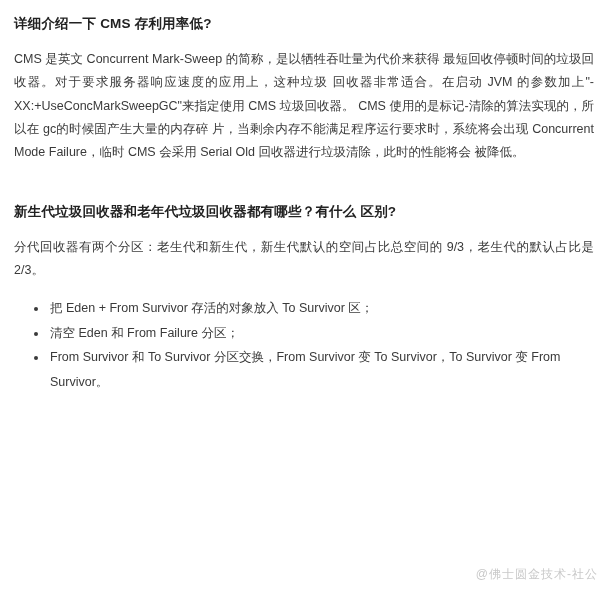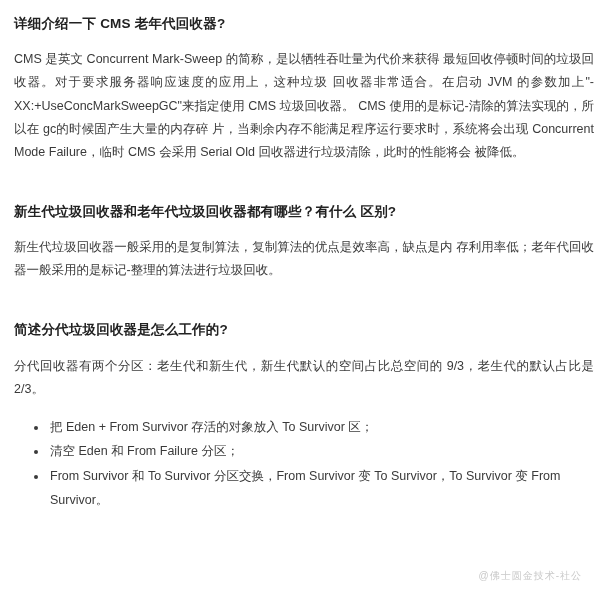--- a/index.html
+++ b/index.html
@@ -48,41 +48,39 @@
     line-height: 1.95;
     color: #3a3a3a;
     margin: 0;
     padding-left: 2px;
   }
   ul.list li::marker {
     color: #3a3a3a;
   }
   .watermark {
     position: absolute;
-    right: 26px;
+    right: 10px;
     bottom: 6px;
-    font-size: 10px;
+    font-size: 12px;
     color: #c9c9c9;
     letter-spacing: 1px;
     user-select: none;
     white-space: nowrap;
   }
 </style>
 </head>
 <body>
 
 <div class="page">
 
-  <h3 class="heading">详细介绍一下 CMS 老年代回收器?</h3>
+  <h3 class="heading">详细介绍一下 CMS 存利用率低?</h3>
   <p class="para">CMS 是英文 Concurrent Mark-Sweep 的简称，是以牺牲吞吐量为代价来获得 最短回收停顿时间的垃圾回收器。对于要求服务器响应速度的应用上，这种垃圾 回收器非常适合。在启动 JVM 的参数加上"-XX:+UseConcMarkSweepGC"来指定使用 CMS 垃圾回收器。 CMS 使用的是标记-清除的算法实现的，所以在 gc的时候固产生大量的内存碎 片，当剩余内存不能满足程序运行要求时，系统将会出现 Concurrent Mode Failure，临时 CMS 会采用 Serial Old 回收器进行垃圾清除，此时的性能将会 被降低。</p>
 
   <h3 class="heading spaced">新生代垃圾回收器和老年代垃圾回收器都有哪些？有什么 区别?</h3>
-  <p class="para">新生代垃圾回收器一般采用的是复制算法，复制算法的优点是效率高，缺点是内 存利用率低；老年代回收器一般采用的是标记-整理的算法进行垃圾回收。</p>
 
-  <h3 class="heading spaced">简述分代垃圾回收器是怎么工作的?</h3>
   <p class="para">分代回收器有两个分区：老生代和新生代，新生代默认的空间占比总空间的 9/3，老生代的默认占比是 2/3。</p>
   <ul class="list">
     <li>把 Eden + From Survivor 存活的对象放入 To Survivor 区；</li>
     <li>清空 Eden 和 From Failure 分区；</li>
     <li>From Survivor 和 To Survivor 分区交换，From Survivor 变 To Survivor，To Survivor 变 From Survivor。</li>
   </ul>
 
 </div>
 
 <div class="watermark">@佛士圆金技术-社公</div>

